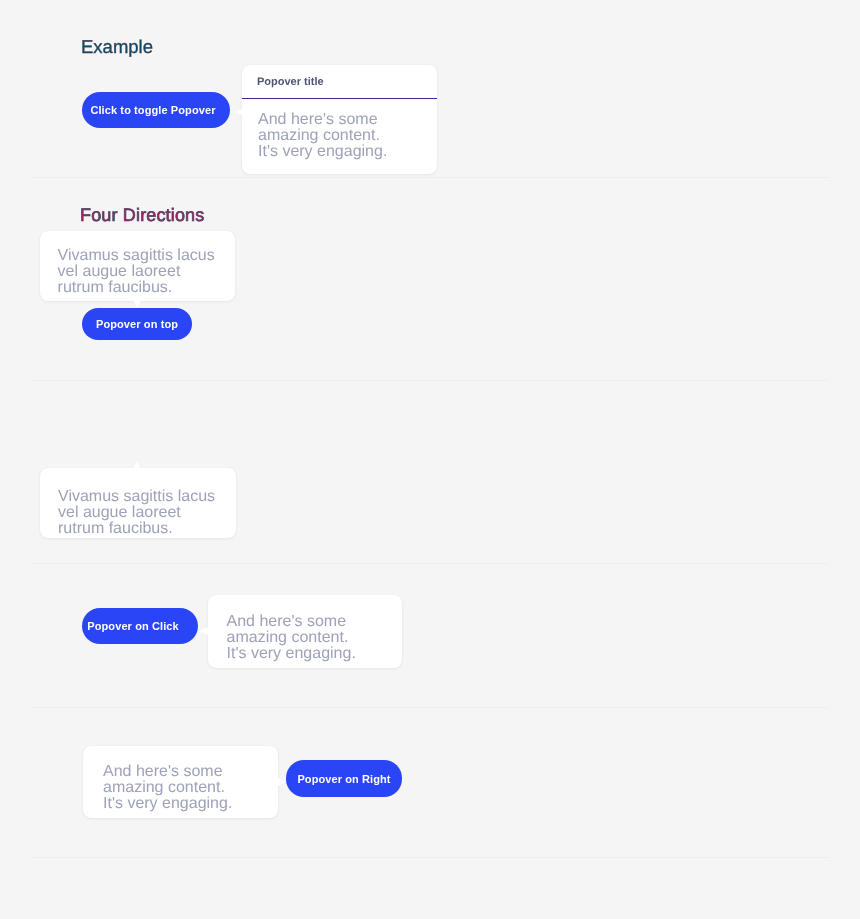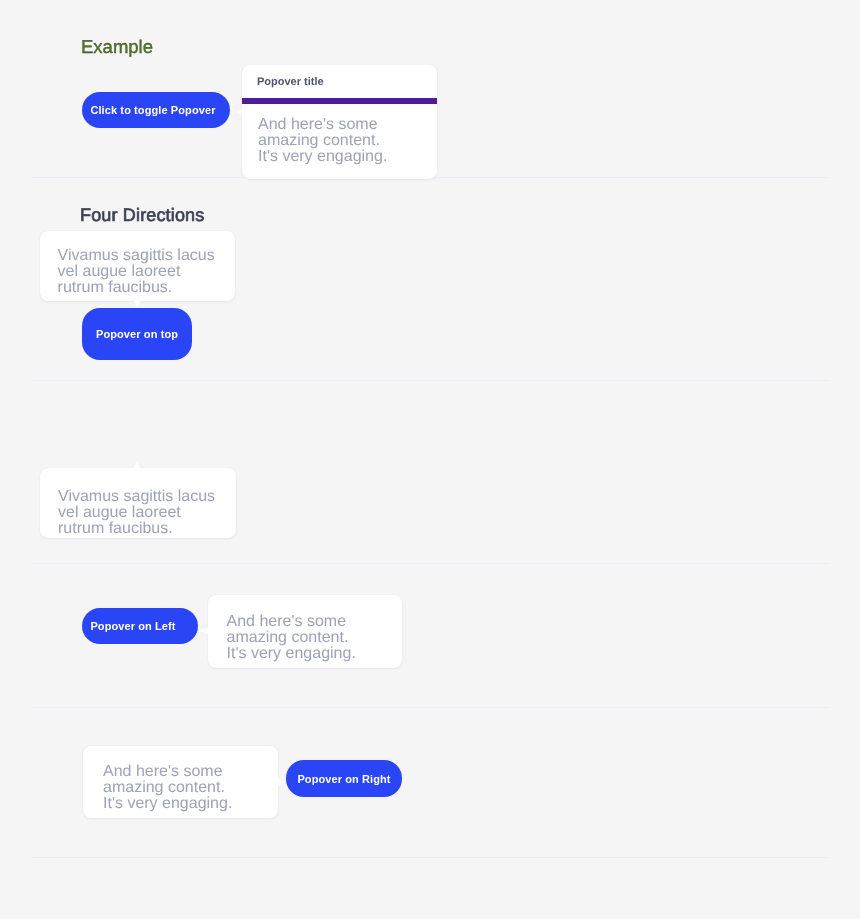--- a/index.html
+++ b/index.html
@@ -10,25 +10,25 @@
     font-family:"Liberation Sans", sans-serif;
     -webkit-font-smoothing:antialiased;
     text-rendering:geometricPrecision;
     overflow:hidden;
   }
   .page{position:relative;width:860px;height:919px;}
 
   
   .heading{position:absolute;white-space:nowrap;font-weight:400;}
   .heading.h-example{
-    left:81px;top:35.6px;font-size:18.5px;color:#4d7c0f;
+    left:81px;top:35.6px;font-size:18.5px;color:#0c4a6e;
     -webkit-text-stroke:0.35px #3d3d45;
   }
   .heading.h-directions{
-    left:80px;top:204.8px;font-size:18px;color:#404040;
+    left:80px;top:204.8px;font-size:18px;color:#be185d;
     -webkit-text-stroke:0.7px #3f4460;letter-spacing:0.16px;
   }
 
   
   .divider{position:absolute;left:31px;width:798px;height:1px;background:#ededf3;}
   .d1{top:177px;} .d2{top:380px;} .d3{top:563px;} .d4{top:707px;} .d5{top:857px;}
 
   
   .btn{
     position:absolute;
@@ -40,35 +40,35 @@
     font-weight:700;
     font-size:11px;
     letter-spacing:0.1px;
     display:flex;align-items:center;justify-content:center;
     white-space:nowrap;
     padding:16px;
     box-sizing:border-box;
     cursor:pointer;
   }
   .btn-toggle {left:82px;top:92px; width:148px;height:36px;padding-left:10px;}
-  .btn-top    {left:82px;top:308px;width:110px;height:52px;}
+  .btn-top    {left:82px;top:308px;width:110px;height:32px;}
   .btn-bottom {left:82px;top:413px;width:129px;height:36px;padding-left:3px;}
   .btn-right  {left:82px;top:608px;width:116px;height:36px;padding-left:2px;}
   .btn-left   {left:286px;top:760px;width:116px;height:37px;}
 
   
   .pop{
     position:absolute;z-index:1;
     background:#fff;
     border-radius:8px;
     box-shadow:0 1px 3px rgba(60,65,120,.07), 0 0 1px rgba(70,75,130,.10);
   }
   .pop-head{
     font-size:11px;font-weight:700;color:#4f5472;
-    border-bottom:6px solid #4c1d95;
+    border-bottom:1px solid #4c1d95;
     height:33px;line-height:35px;padding:0 15px;
   }
   .pop-body{font-size:16px;color:#9ea2b8;line-height:16px;}
 
   .pop-example{left:242px;top:65px;width:195px;}
   .pop-example .pop-body{width:132px;padding:13px 16px 14px 16px;}
 
   .pop-top{left:39.6px;top:231.4px;width:195.6px;height:69.6px;}
   .pop-top .pop-body{width:163px;padding:17px 18px 0 18px;}
 
@@ -136,21 +136,21 @@
 
   <div class="divider d2"></div>
 
   <div class="arr arr-up"></div>
   <div class="pop pop-bottom">
     <div class="pop-body">Vivamus sagittis lacus vel augue laoreet rutrum faucibus.</div>
   </div>
 
   <div class="divider d3"></div>
 
-  <button class="btn btn-right">Popover on Left</button>
+  <button class="btn btn-right">Popover on Click</button>
   <div class="arr arr-left-2"></div>
   <div class="pop pop-right">
     <div class="pop-body">And here's some amazing content. It's very engaging.</div>
   </div>
 
   <div class="divider d4"></div>
 
   <div class="pop pop-left">
     <div class="pop-body">And here's some amazing content. It's very engaging.</div>
   </div>

